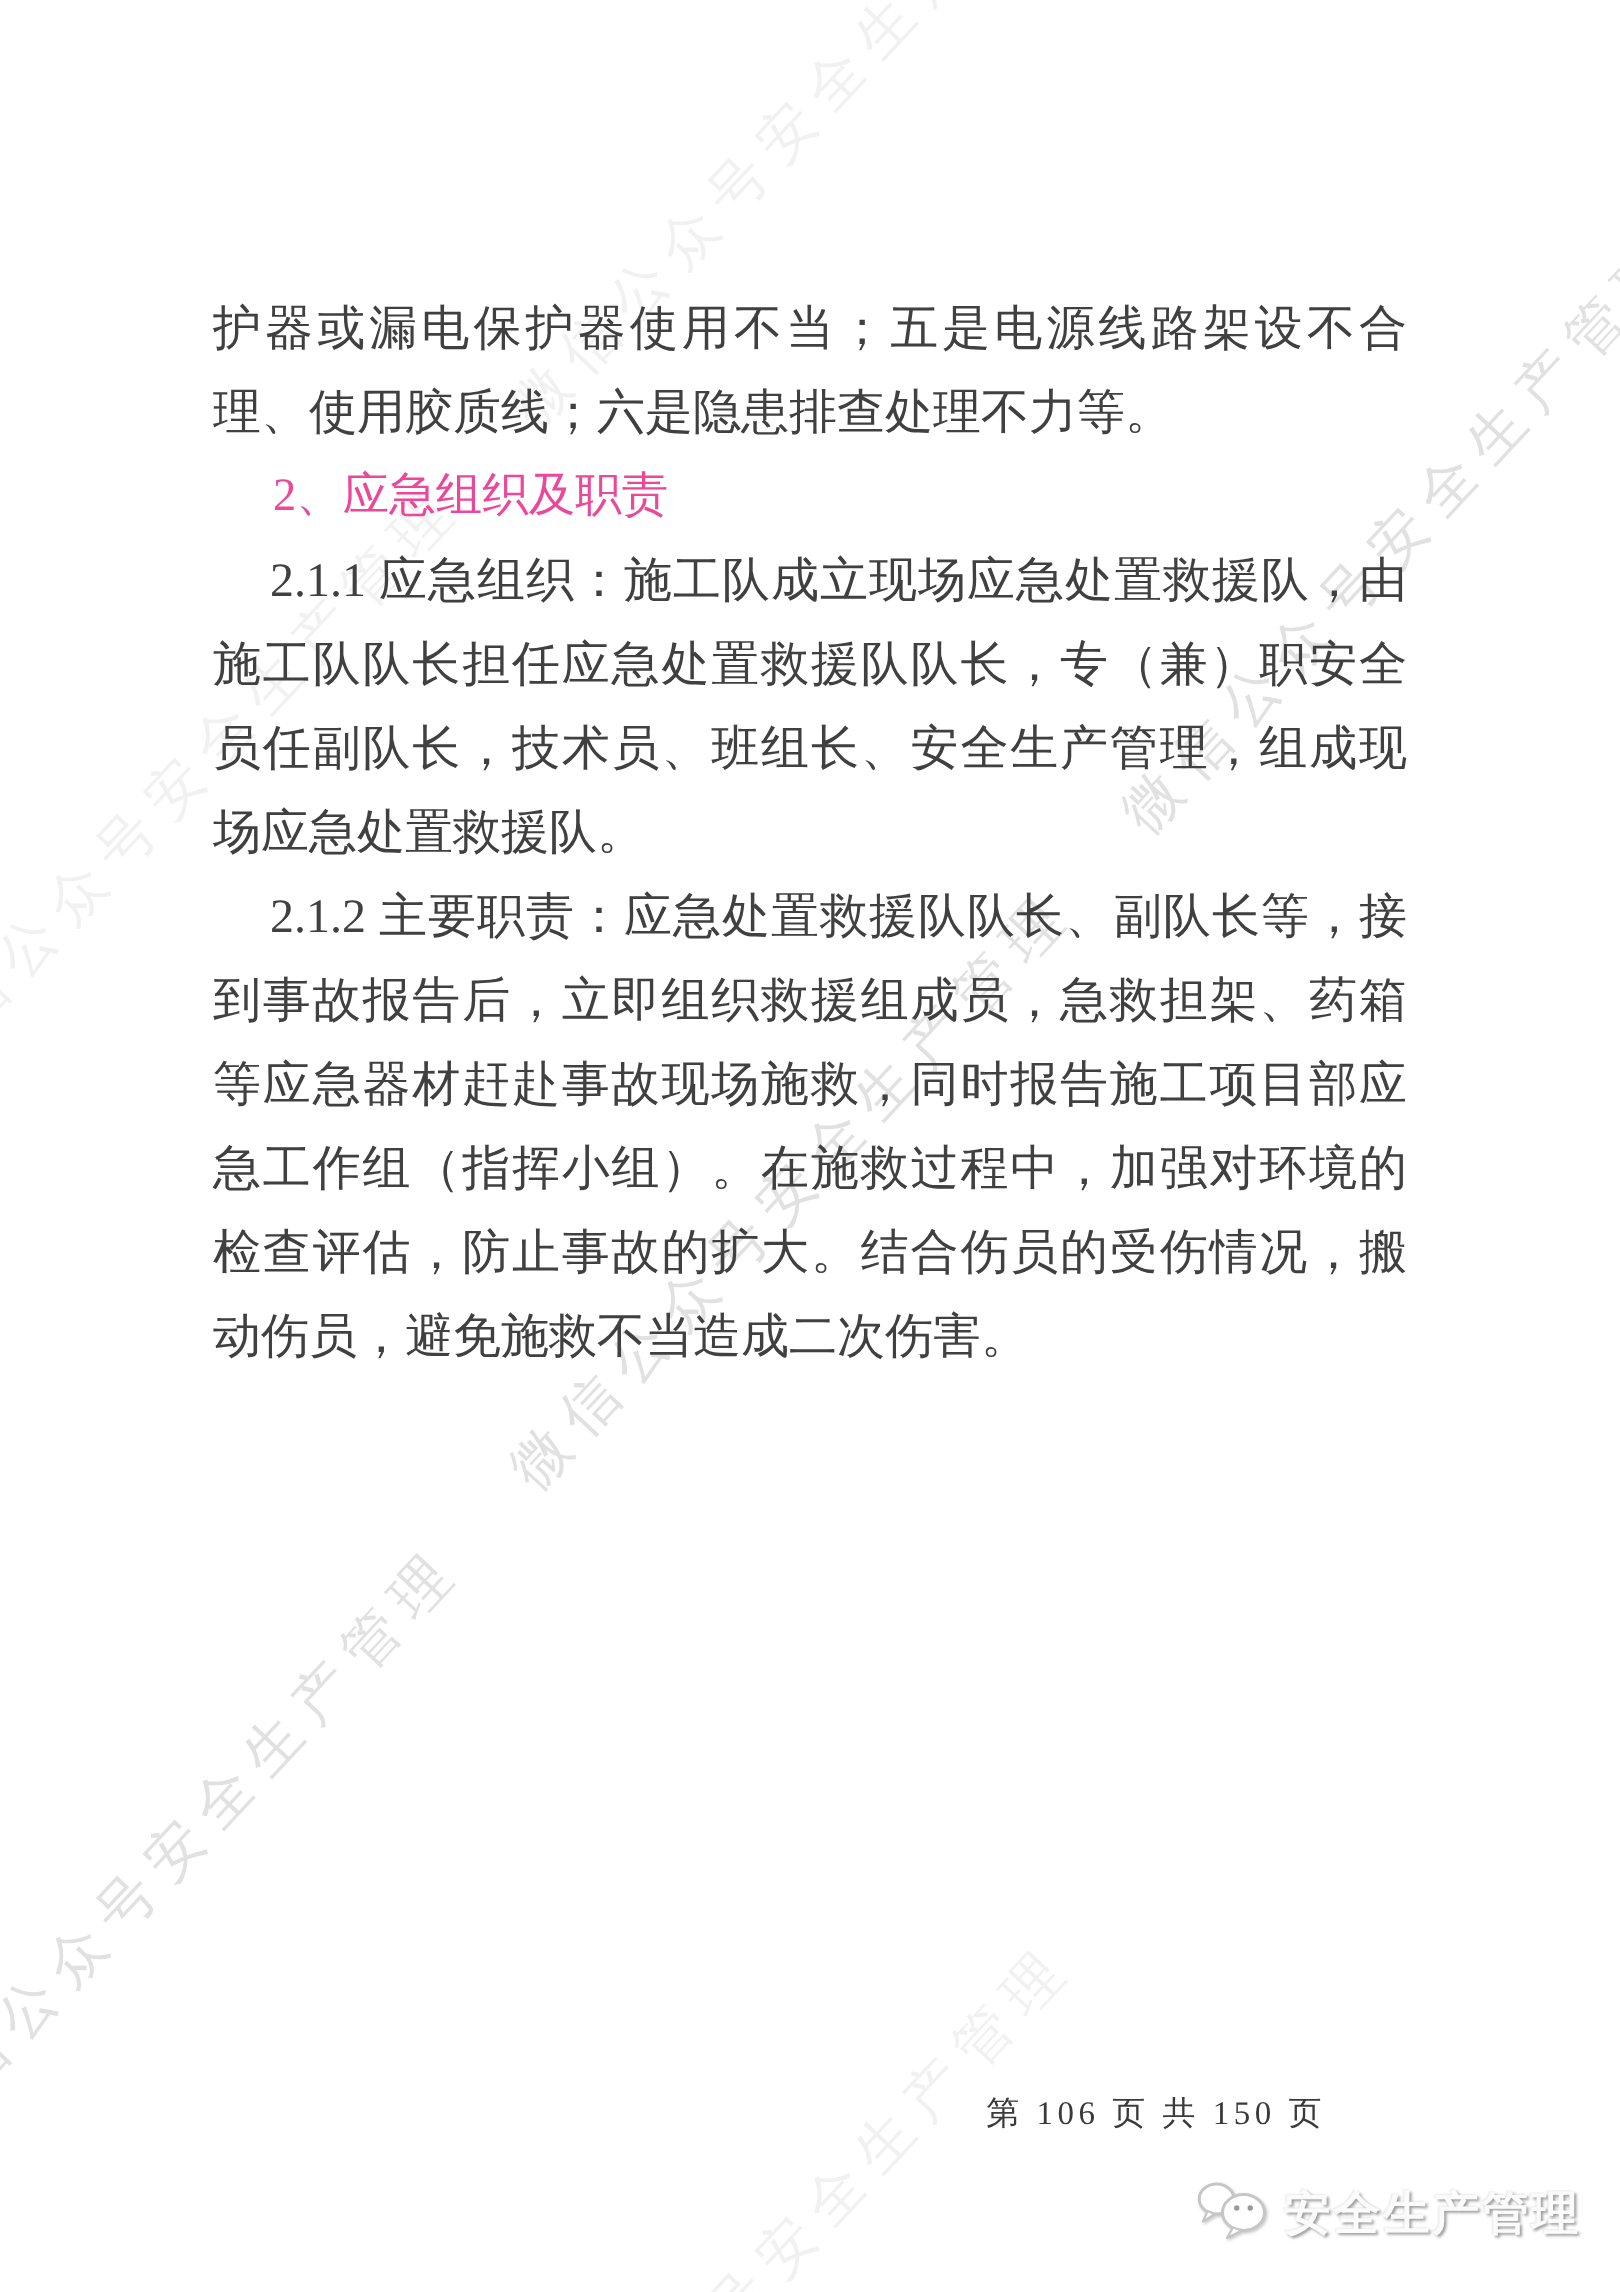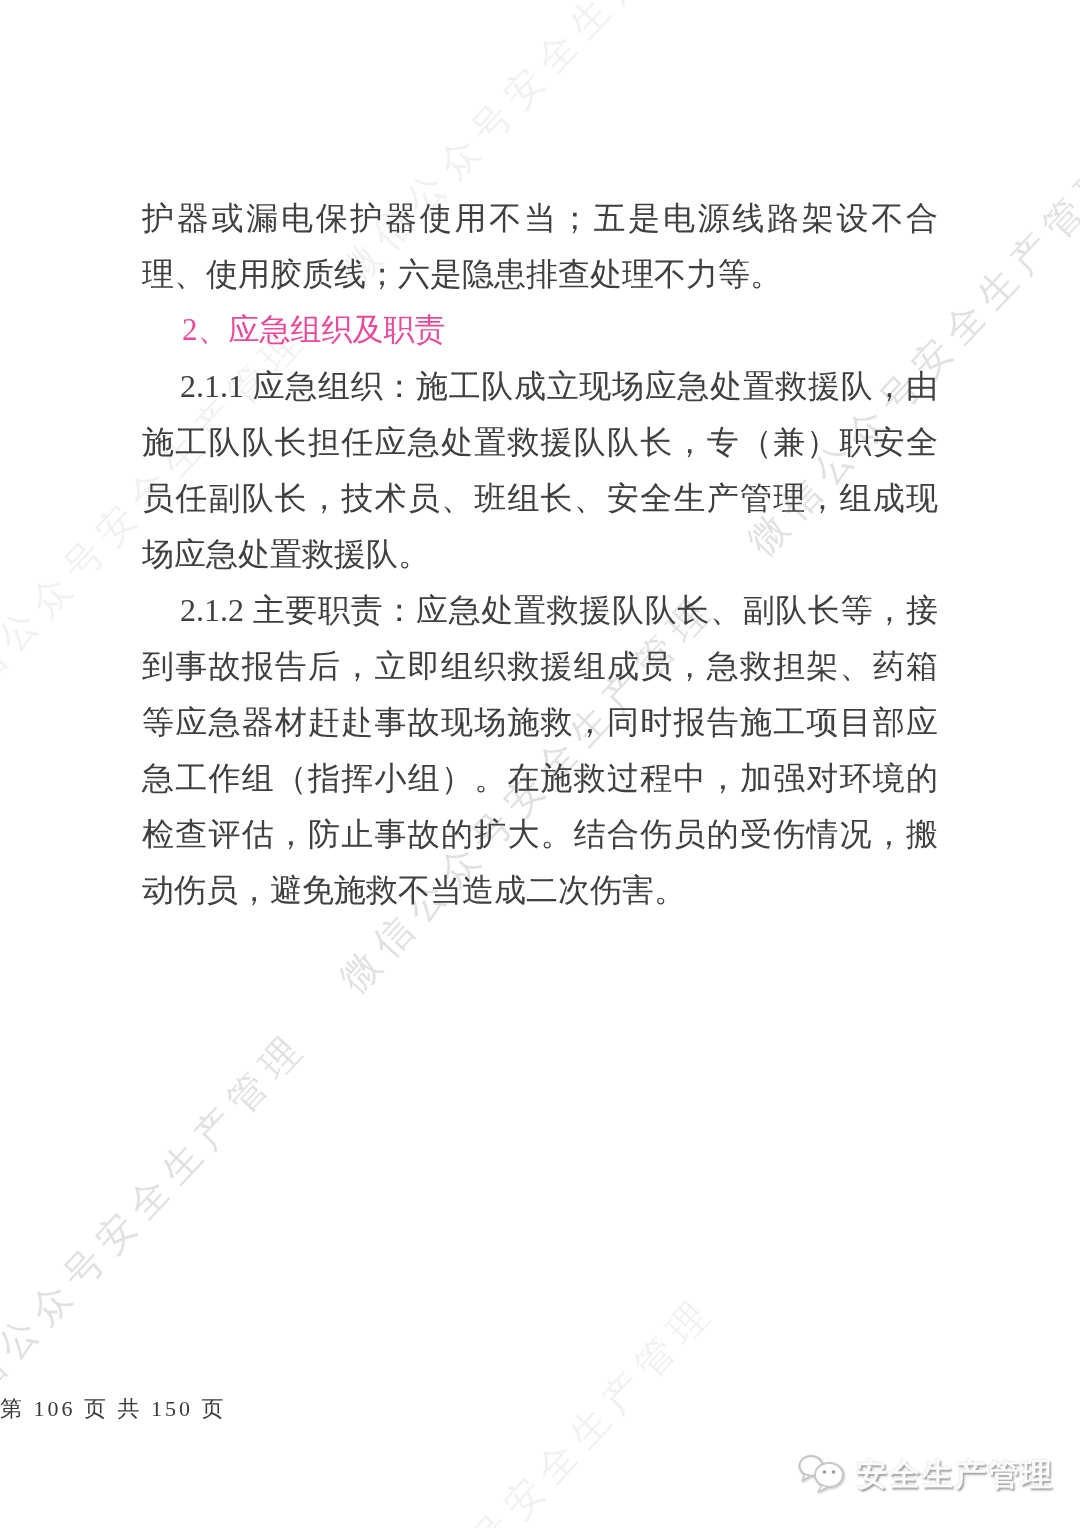--- a/index.html
+++ b/index.html
@@ -56,21 +56,21 @@
     font-size: 31px;
     text-indent: 40px;
     color: #ec4899;
   }
 
   
   .footer {
     position: absolute;
     top: 1394px; left: 0;
     width: 884px;
-    text-align: left;
+    text-align: right;
     font-size: 22px;
     letter-spacing: 3px;
     color: #3a3a3a;
     z-index: 2;
   }
 
   
   .brand {
     position: absolute;
     top: 1450px; right: 26px;

